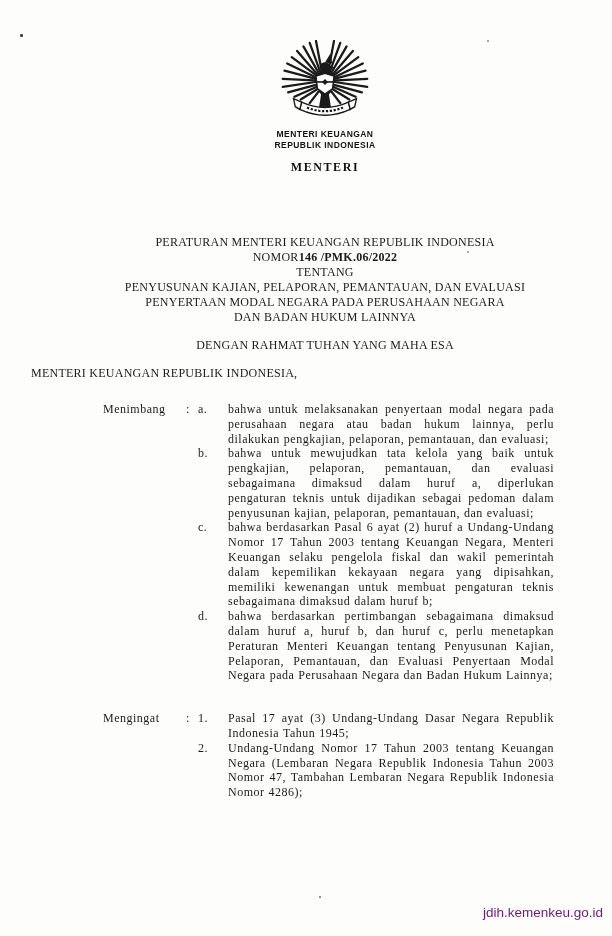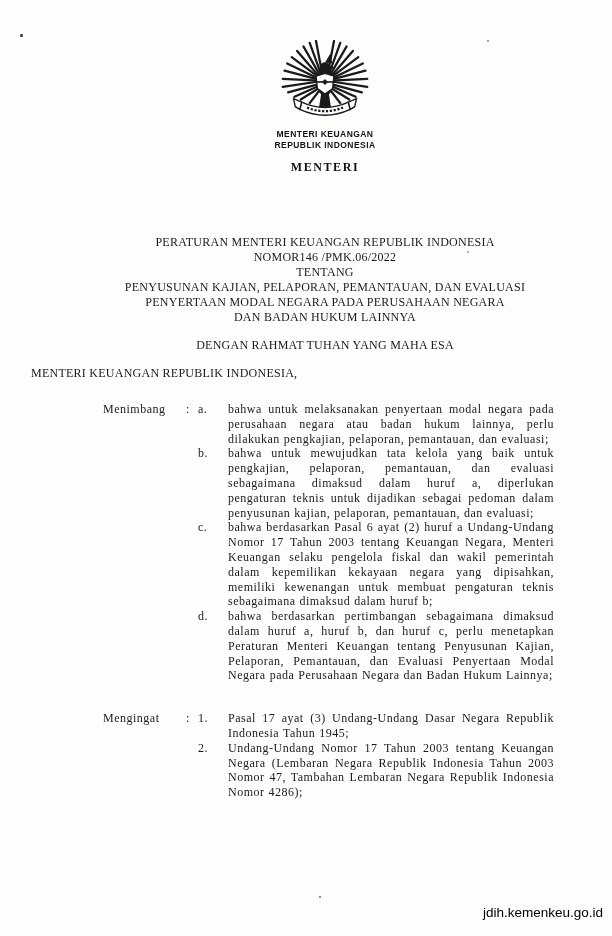--- a/index.html
+++ b/index.html
@@ -25,21 +25,21 @@
   }
   .salinan{
     margin-top:9px;
     font-weight:700;font-size:12px;letter-spacing:1.6px;color:#111;
   }
   
   .title-block{
     margin-top:60px;text-align:center;
     font-size:12px;line-height:15px;letter-spacing:.25px;
   }
-  .nomor-value{}
+  .nomor-value{font-weight:bold;}
   .invocation{margin-top:13px;text-align:center;font-size:12px;letter-spacing:.25px;}
   .authority{margin-top:13px;font-size:12px;letter-spacing:.25px;}
   
   .clause{
     display:flex;align-items:flex-start;
     margin-top:21px;padding:0 65px 0 72px;
     font-size:12px;line-height:14.8px;letter-spacing:.5px;
   }
   .clause + .clause{margin-top:28px;}
   .clause-label{width:83px;flex:none;}
@@ -176,15 +176,15 @@
         <div class="item-marker">1.</div>
         <div class="item-text">Pasal 17 ayat (3) Undang-Undang Dasar Negara Republik Indonesia Tahun 1945;</div>
       </div>
       <div class="item">
         <div class="item-marker">2.</div>
         <div class="item-text">Undang-Undang Nomor 17 Tahun 2003 tentang Keuangan Negara (Lembaran Negara Republik Indonesia Tahun 2003 Nomor 47, Tambahan Lembaran Negara Republik Indonesia Nomor 4286);</div>
       </div>
     </div>
   </section>
 
-  <a class="footer-link" href="#" style="color: #000000;">jdih.kemenkeu.go.id</a>
+  <a class="footer-link" href="#" style="color: #701a75;">jdih.kemenkeu.go.id</a>
 
 </div>
 
 </body></html>

